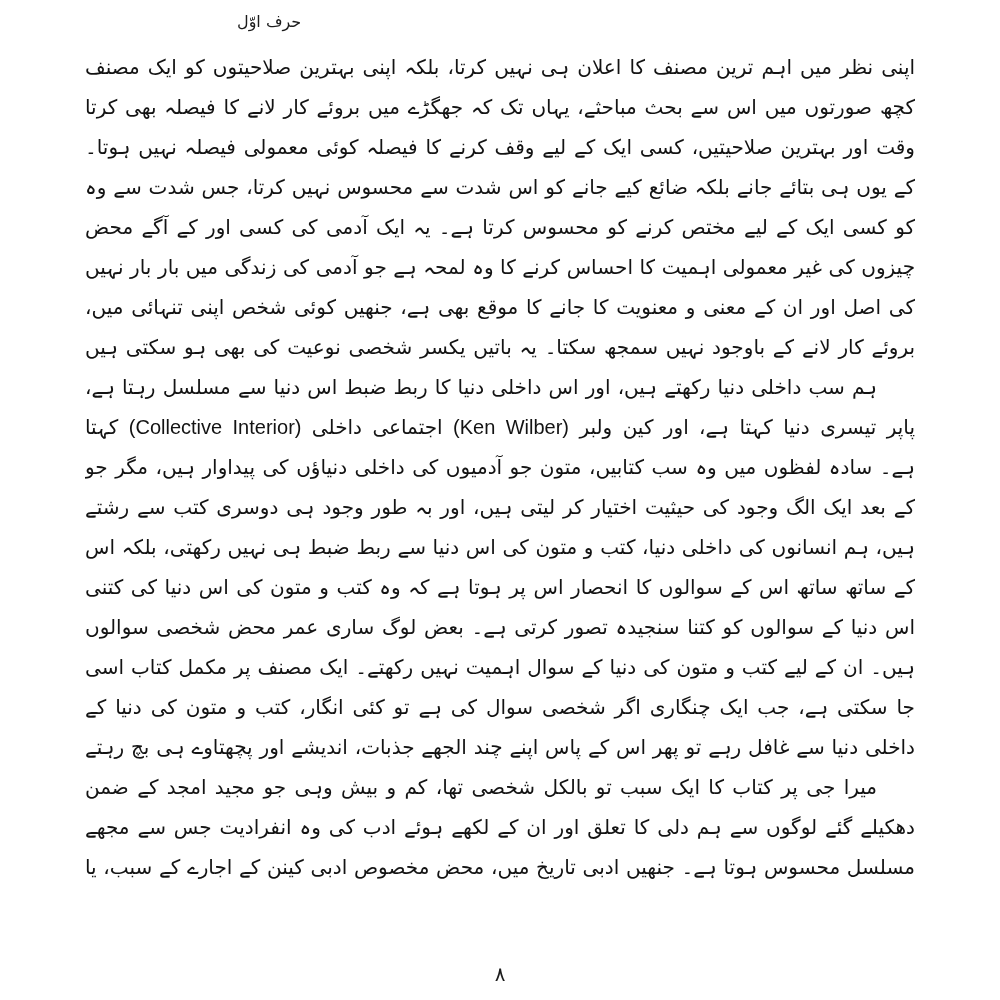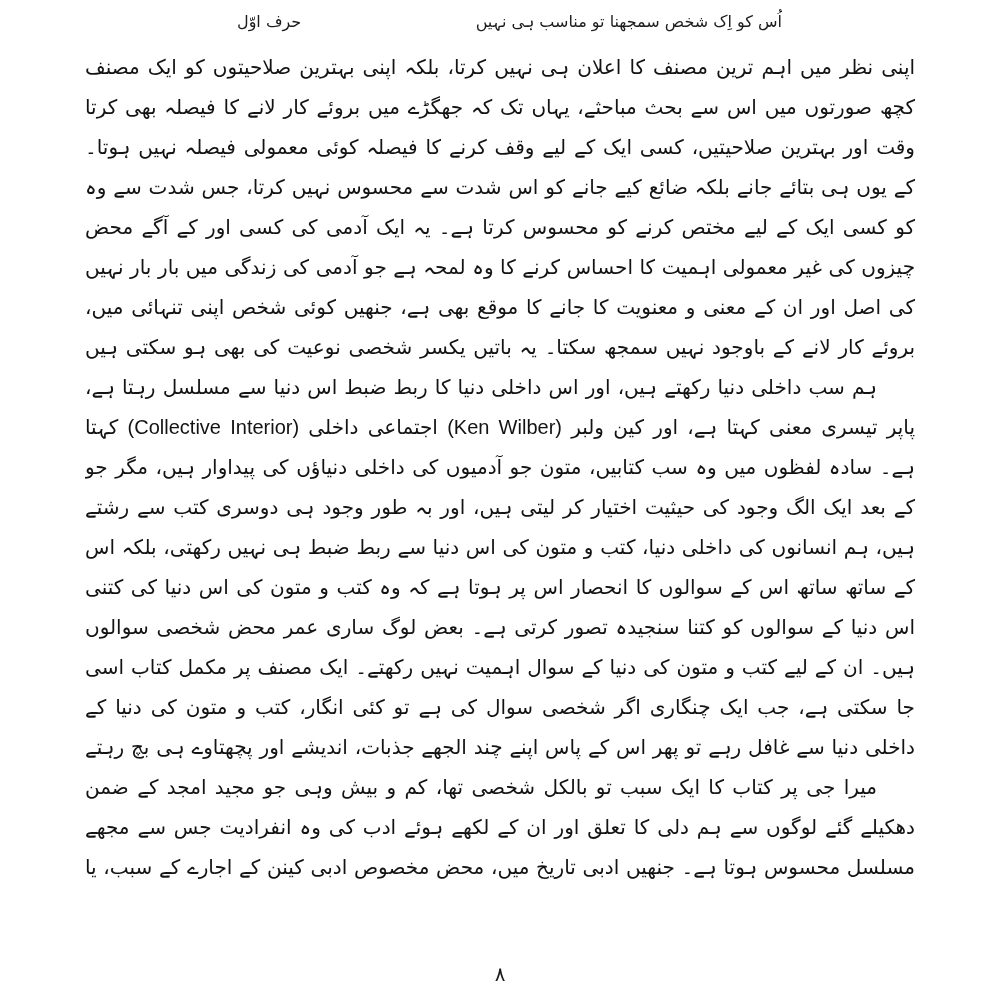--- a/index.html
+++ b/index.html
@@ -73,38 +73,37 @@
     font-size: 20px;
     color: #1c1c1c;
   }
 </style>
 </head>
 <body>
 
 <div class="page">
 
   <div class="running-header">
-    <span class="running-title">اُس کو اِک شخص سمجھنا تو مناسب ہی نہیں</span>
     <span class="section-label">حرف اوّل</span>
   </div>
 
   <div class="body-text">
       <div class="paragraph">
         <div class="line">اپنی نظر میں اہم ترین مصنف کا اعلان ہی نہیں کرتا، بلکہ اپنی بہترین صلاحیتوں کو ایک مصنف کی تفہیم، تحسین اور</div>
         <div class="line">کچھ صورتوں میں اس سے بحث مباحثے، یہاں تک کہ جھگڑے میں بروئے کار لانے کا فیصلہ بھی کرتا ہے۔ اپنا</div>
         <div class="line">وقت اور بہترین صلاحیتیں، کسی ایک کے لیے وقف کرنے کا فیصلہ کوئی معمولی فیصلہ نہیں ہوتا۔ آدمی اپنے وقت</div>
         <div class="line">کے یوں ہی بتائے جانے بلکہ ضائع کیے جانے کو اس شدت سے محسوس نہیں کرتا، جس شدت سے وہ اپنے وقت</div>
         <div class="line">کو کسی ایک کے لیے مختص کرنے کو محسوس کرتا ہے۔ یہ ایک آدمی کی کسی اور کے آگے محض سپردگی نہیں ہے، یہ بعض</div>
         <div class="line">چیزوں کی غیر معمولی اہمیت کا احساس کرنے کا وہ لمحہ ہے جو آدمی کی زندگی میں بار بار نہیں آتا۔ یہ ان چند باتوں</div>
         <div class="line">کی اصل اور ان کے معنی و معنویت کا جانے کا موقع بھی ہے، جنھیں کوئی شخص اپنی تنہائی میں، اپنے تدبر کو</div>
         <div class="line">بروئے کار لانے کے باوجود نہیں سمجھ سکتا۔ یہ باتیں یکسر شخصی نوعیت کی بھی ہو سکتی ہیں اور غیر شخصی، ادبی تاریخی،</div>
       </div>
       <div class="paragraph">
         <div class="line indent">ہم سب داخلی دنیا رکھتے ہیں، اور اس داخلی دنیا کا ربط ضبط اس دنیا سے مسلسل رہتا ہے، جسے کارل</div>
-        <div class="line">پاپر تیسری معنی کہتا ہے، اور کین ولبر ‎(Ken Wilber)‎ اجتماعی داخلی ‎(Collective Interior)‎ کہتا</div>
+        <div class="line">پاپر تیسری دنیا کہتا ہے، اور کین ولبر ‎(Ken Wilber)‎ اجتماعی داخلی ‎(Collective Interior)‎ کہتا</div>
         <div class="line">ہے۔ سادہ لفظوں میں وہ سب کتابیں، متون جو آدمیوں کی داخلی دنیاؤں کی پیداوار ہیں، مگر جو وجود میں آنے</div>
         <div class="line">کے بعد ایک الگ وجود کی حیثیت اختیار کر لیتی ہیں، اور بہ طور وجود ہی دوسری کتب سے رشتے میں بندھ جاتی</div>
         <div class="line">ہیں، ہم انسانوں کی داخلی دنیا، کتب و متون کی اس دنیا سے ربط ضبط ہی نہیں رکھتی، بلکہ اس کی وسعت، تنوع</div>
         <div class="line">کے ساتھ ساتھ اس کے سوالوں کا انحصار اس پر ہوتا ہے کہ وہ کتب و متون کی اس دنیا کی کتنی سیر کرتی ہے، اور</div>
         <div class="line">اس دنیا کے سوالوں کو کتنا سنجیدہ تصور کرتی ہے۔ بعض لوگ ساری عمر محض شخصی سوالوں سے الجھتے گزار دیتے</div>
         <div class="line">ہیں۔ ان کے لیے کتب و متون کی دنیا کے سوال اہمیت نہیں رکھتے۔ ایک مصنف پر مکمل کتاب اسی وقت لکھی</div>
         <div class="line">جا سکتی ہے، جب ایک چنگاری اگر شخصی سوال کی ہے تو کئی انگار، کتب و متون کی دنیا کے ہوں۔ آدمی اگر اجتماعی</div>
         <div class="line last">داخلی دنیا سے غافل رہے تو پھر اس کے پاس اپنے چند الجھے جذبات، اندیشے اور پچھتاوے ہی بچ رہتے ہیں۔</div>
       </div>
       <div class="paragraph">

